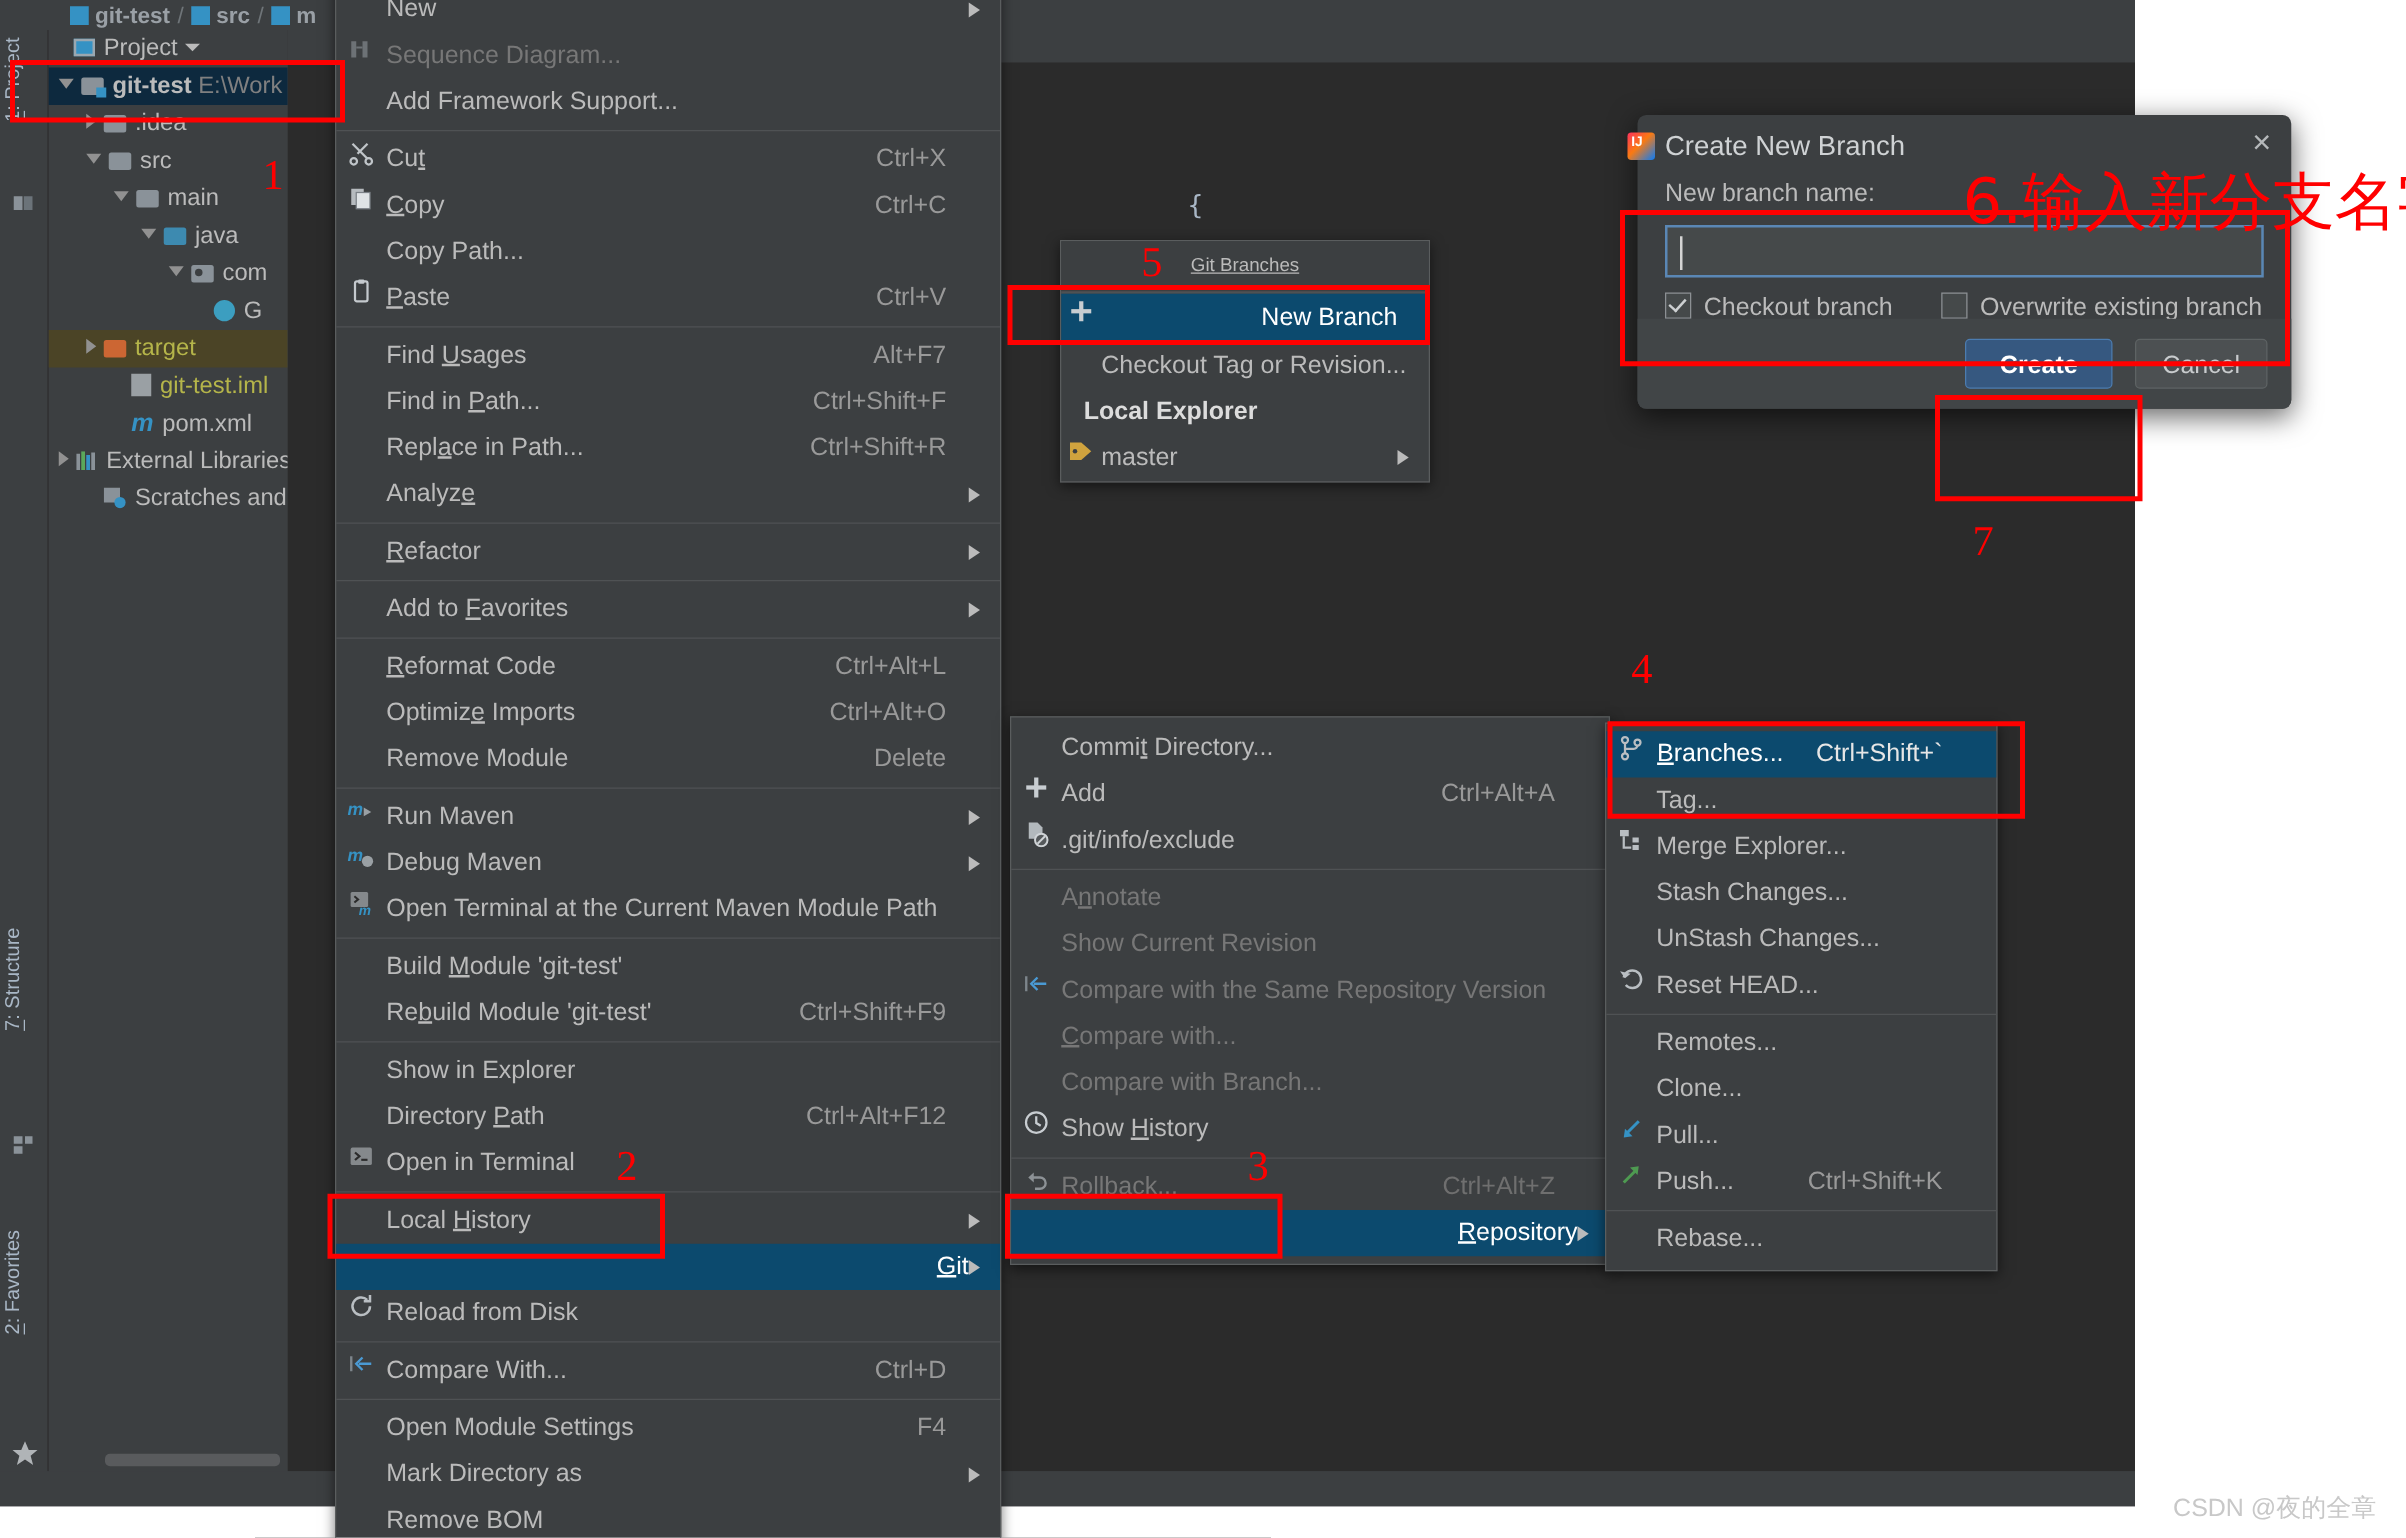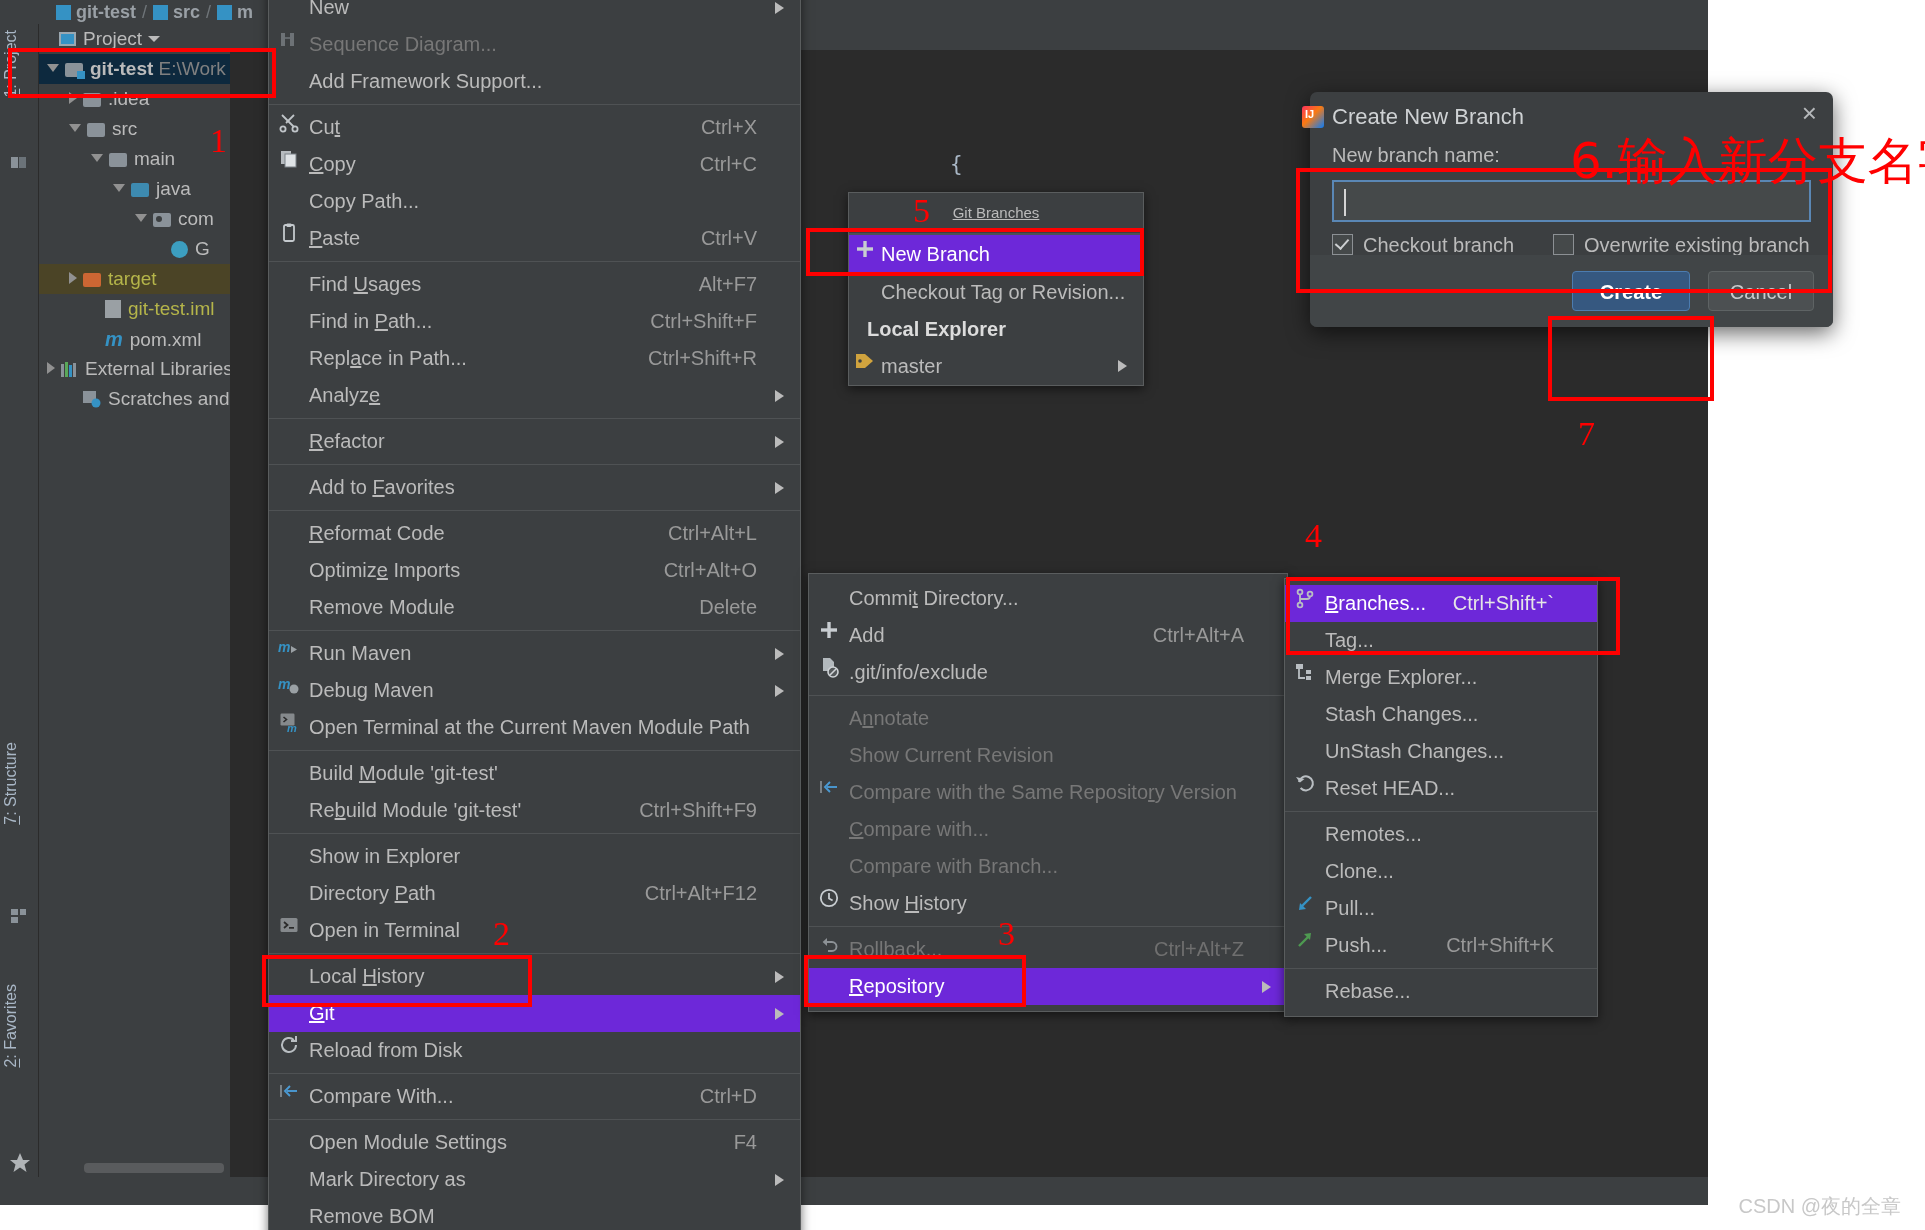--- a/index.html
+++ b/index.html
@@ -57,21 +57,21 @@
   .tree-path{color:#808080;font-weight:normal;}
   #project-hscroll{position:absolute;left:45px;bottom:4px;width:140px;height:10px;background:#595b5d;border-radius:4px;}
 
   
   .menu{position:absolute;background:#3c3f41;border:1px solid #5a5d5e;
         box-shadow:0 3px 10px rgba(0,0,0,.55);z-index:40;}
   .mi{position:relative;height:37px;line-height:37px;color:#bbbbbb;font-size:20px;white-space:nowrap;
       display:flex;align-items:center;cursor:default;}
   .mi .mlabel{flex:1 1 auto;}
   .mi .macc{color:#999999;padding-left:26px;padding-right:18px;font-size:20px;}
-  .mi.hl{background:#6d28d9;color:#ffffff;}
+  .mi.hl{background:#0c4a6e;color:#ffffff;text-align:right;}
   .mi.hl .macc{color:#e6e6e6;}
   .mi.dis,.mi.dis .mlabel{color:#777777;}
   .mi.dis .macc{color:#6f6f6f;}
   .mi .micon{width:40px;min-width:40px;text-align:center;font-size:18px;color:#9aa7b0;}
   .mi .arrow{width:0;height:0;border-top:6px solid transparent;border-bottom:6px solid transparent;
       border-left:9px solid #bbbbbb;margin-right:16px;}
   .msep{height:1px;background:#4f5254;margin:4px 0;}
   .u{text-decoration:underline;}
 
   

